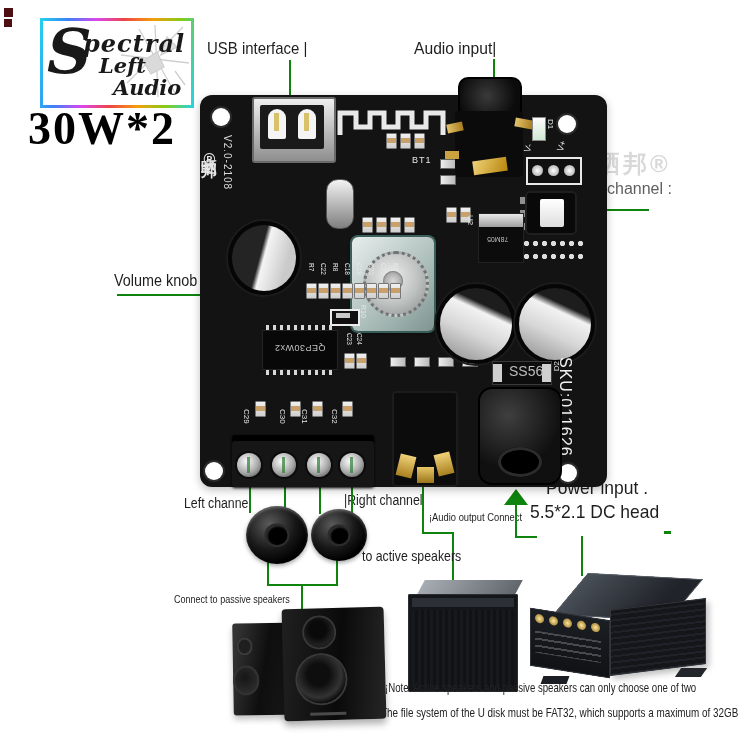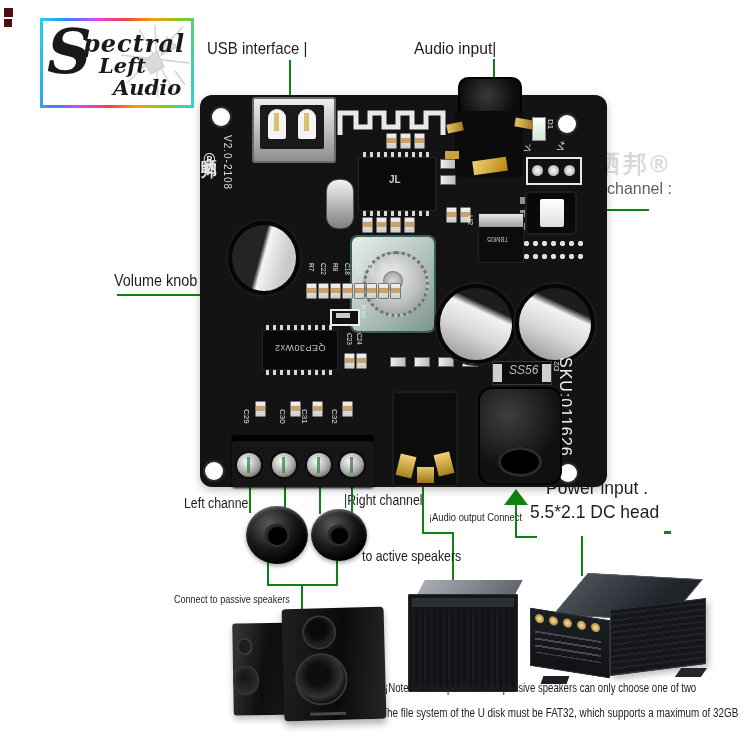--- a/index.html
+++ b/index.html
@@ -55,20 +55,21 @@
             <path d="M58 50 l10 14"></path>
         </g>
       </svg>
       <div class="a" style="left:4px;top:-6px;font:italic bold 62px 'DejaVu Serif',serif;color:#191919;">S</div>
       <div class="a" style="left:40px;top:8px;font:italic bold 24px 'DejaVu Serif',serif;color:#191919;letter-spacing:1px;">pectral</div>
       <div class="a" style="left:56px;top:32px;font:italic bold 21px 'DejaVu Serif',serif;color:#191919;">Left</div>
       <div class="a" style="left:70px;top:54px;font:italic bold 21px 'DejaVu Serif',serif;color:#191919;">Audio</div>
     </div>
   </div>
 
+  <div class="lb" style="left:28px;top:102px;font:bold 46px 'Liberation Serif',serif;letter-spacing:2px;color:#000;">30W*2</div>
 
   <div class="lb" style="left:207px;top:39px;font-size:17px;transform:scaleX(.88);">USB interface |</div>
   <div class="gl" style="left:289px;top:60px;width:2px;height:62px;"></div>
 
   <div class="lb" style="left:414px;top:39px;font-size:17px;transform:scaleX(.92);">Audio input|</div>
   <div class="gl" style="left:493px;top:59px;width:2px;height:30px;"></div>
 
   <div class="lb" style="left:596px;top:150px;font-size:24px;font-weight:bold;color:#d8d8d8;letter-spacing:3px;">晒邦®</div>
 
   <div class="lb" style="left:607px;top:180px;font-size:16px;color:#5f5f5f;">channel :</div>
@@ -129,25 +130,20 @@
     </div>
 
     <svg class="a" width="112" height="36" style="left:136px;top:8px;">
       <path d="M4 32 V10 H20 V24 H34 V10 H48 V24 H62 V10 H76 V24 H90 V10 H107 V32" fill="none" stroke="#e9e9e9" stroke-width="5"></path>
     </svg>
     <div class="a silk" style="left:212px;top:60px;font-size:9px;letter-spacing:1px;">BT1</div>
 
     <div class="a" style="left:126px;top:84px;width:26px;height:48px;border-radius:12px;
                 background:linear-gradient(180deg,#f3f3f3,#adadad 60%,#808080);border:1px solid #555;"></div>
 
-    <div class="a" style="left:158px;top:62px;width:76px;height:52px;background:#0a0a0a;border:1px solid #262626;">
-      <div class="pinrow" style="left:4px;top:-6px;width:68px;"></div>
-      <div class="pinrow" style="left:4px;bottom:-6px;width:68px;"></div>
-      <div class="a silk" style="left:30px;top:16px;font-size:10px;font-weight:bold;color:#cfcfcf;">JL</div>
-    </div>
 
     <div class="smd" style="left:186px;top:38px;"></div>
     <div class="smd" style="left:200px;top:38px;"></div>
     <div class="smd" style="left:214px;top:38px;"></div>
     <div class="smdh" style="left:240px;top:64px;"></div>
     <div class="smdh" style="left:240px;top:80px;"></div>
     <div class="smd" style="left:162px;top:122px;"></div>
     <div class="smd" style="left:176px;top:122px;"></div>
     <div class="smd" style="left:190px;top:122px;"></div>
     <div class="smd" style="left:204px;top:122px;"></div>
@@ -238,21 +234,21 @@
     <div class="a silk vtx" style="left:156px;top:238px;font-size:6.5px;">C24</div>
     <div class="smd" style="left:144px;top:258px;"></div>
     <div class="smd" style="left:156px;top:258px;"></div>
 
     <div class="cap-big" style="left:236px;top:189px;width:72px;height:72px;"></div>
     <div class="cap-big" style="left:315px;top:189px;width:72px;height:72px;"></div>
 
     <div class="a" style="left:292px;top:266px;width:58px;height:22px;background:#0d0d0d;border:1px solid #3a3a3a;">
       <div class="a" style="left:0;top:2px;width:9px;height:18px;background:#cfcfcf;"></div>
       <div class="a" style="right:0;top:2px;width:9px;height:18px;background:#cfcfcf;"></div>
-      <div class="a silk" style="left:16px;top:1px;font-size:12px;color:#bdbdbd;font-style:italic;">SS56</div>
+      <div class="a silk" style="left:16px;top:1px;font-size:14px;color:#bdbdbd;">SS56</div>
     </div>
     <div class="a silk vtx" style="left:352px;top:266px;font-size:8px;transform:rotate(180deg);">D2</div>
 
     <div class="a silk vtx" style="left:356px;top:262px;font-size:16px;letter-spacing:1px;color:#f0f0f0;">SKU:011626</div>
 
     <div class="a" style="left:278px;top:292px;width:80px;height:94px;border-radius:14px;
                 background:radial-gradient(circle at 35% 28%,#3f3f3f,#101010 62%);border:2px solid #000;">
       <div class="a" style="left:18px;top:58px;width:44px;height:30px;border-radius:50%;background:#000;box-shadow:inset 0 0 0 3px #2c2c2c;"></div>
     </div>
 

